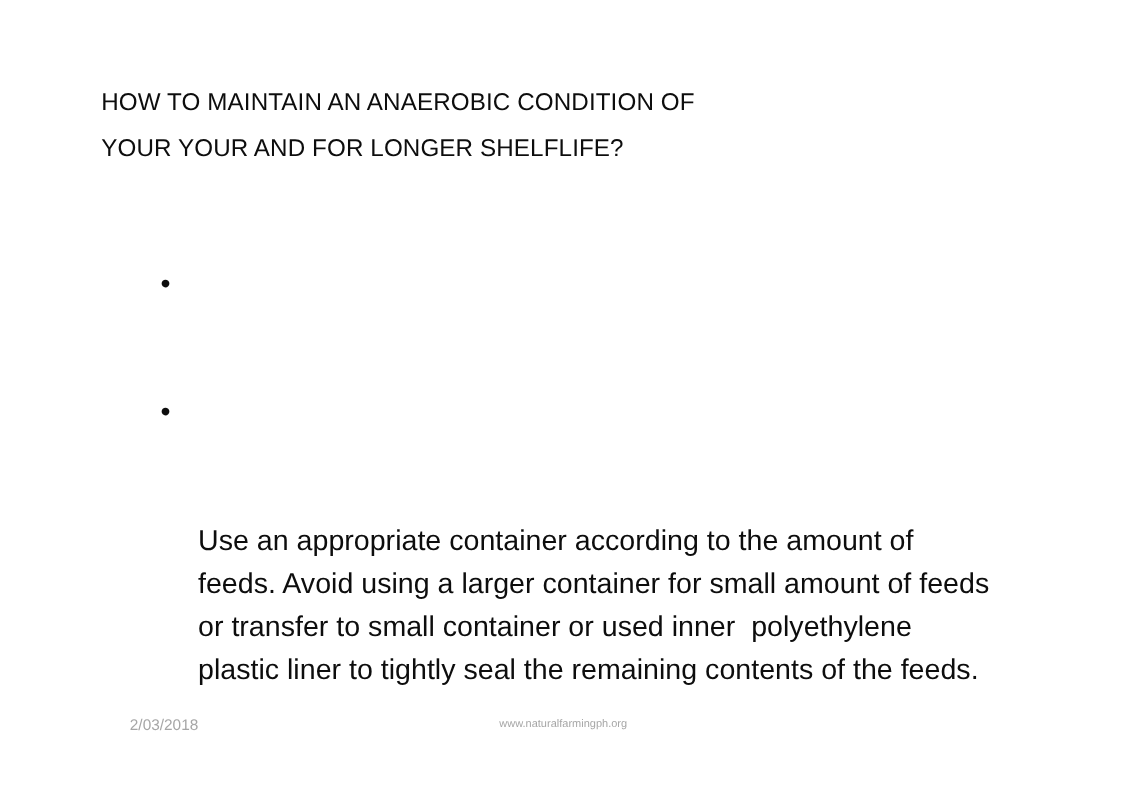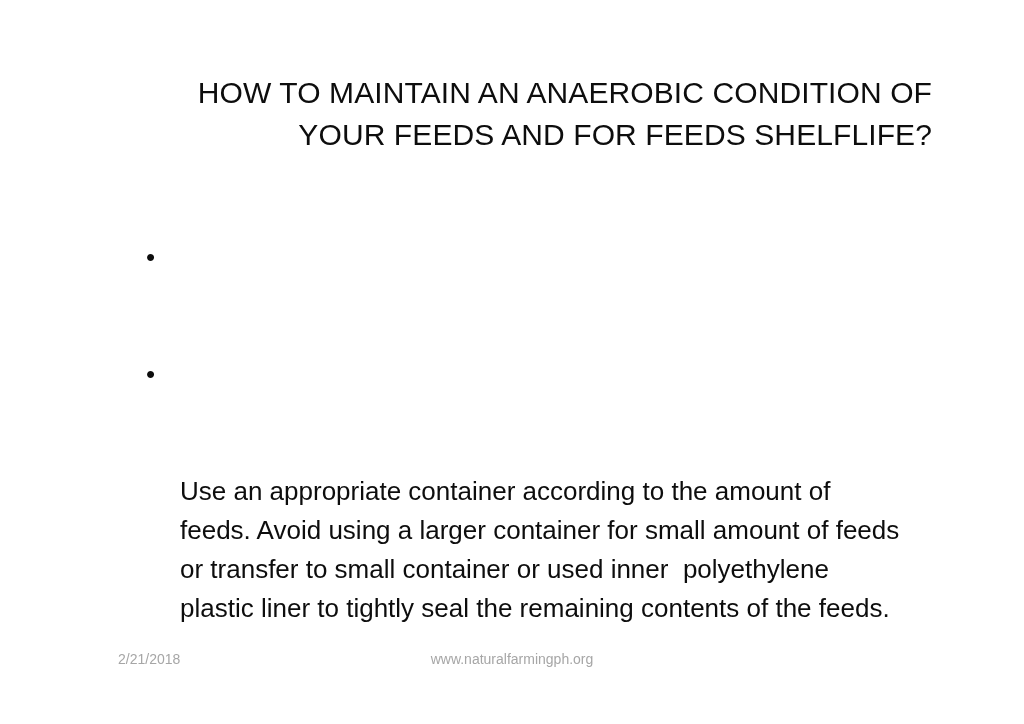--- a/index.html
+++ b/index.html
@@ -20,23 +20,23 @@
     background: #ffffff;
     box-sizing: border-box;
   }
 
   
   .title-block {
     position: absolute;
     left: 92px;
     top: 72px;
     width: 840px;
-    text-align: right;
+    text-align: left;
     color: #0d0d0d;
-    font-size: 30px;
+    font-size: 22px;
     line-height: 42px;
     font-weight: 400;
     letter-spacing: 0.1px;
   }
   .title-line {
     display: block;
     white-space: pre-wrap;
   }
 
   
@@ -80,45 +80,45 @@
     color: #a6a6a6;
     line-height: 18px;
     white-space: nowrap;
   }
   .footer-url {
     position: absolute;
     left: 0;
     top: 650px;
     width: 1024px;
     text-align: center;
-    font-size: 14px;
+    font-size: 10px;
     color: #a6a6a6;
     line-height: 18px;
     white-space: nowrap;
   }
 </style>
 </head>
 <body>
 
 <div class="slide">
 
   <div class="title-block">
     <span class="title-line">HOW TO MAINTAIN AN ANAEROBIC CONDITION OF</span>
-    <span class="title-line">YOUR FEEDS AND FOR FEEDS SHELFLIFE?</span>
+    <span class="title-line">YOUR YOUR AND FOR LONGER SHELFLIFE?</span>
   </div>
 
   <div class="body-block">
 
     <div class="bullet-item">
       <span class="bullet-marker">•</span>
     </div>
 
     <div class="bullet-item">
       <span class="bullet-marker">•</span>
       <span class="bullet-text">Use an appropriate container according to the amount of feeds. Avoid using a larger container for small amount of feeds or transfer to small container or used inner  polyethylene plastic liner to tightly seal the remaining contents of the feeds.</span>
     </div>
 
   </div>
 
-  <div class="footer-date">2/21/2018</div>
+  <div class="footer-date">2/03/2018</div>
   <div class="footer-url">www.naturalfarmingph.org</div>
 
 </div>
 
 </body></html>

